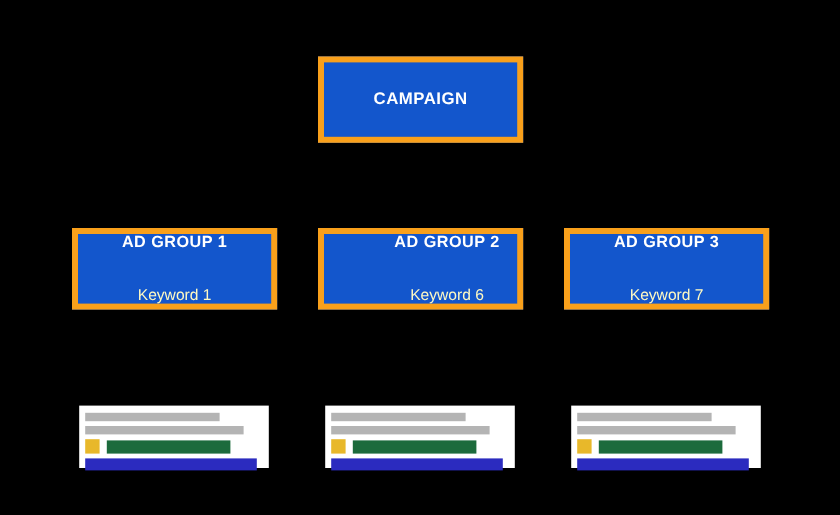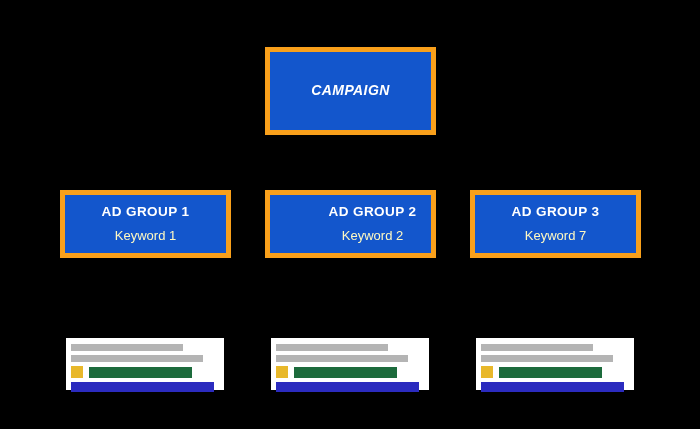--- a/index.html
+++ b/index.html
@@ -35,37 +35,36 @@
     align-items: center;
     justify-content: center;
     color: #ffffff;
     text-align: center;
   }
 
   .node-campaign {
     left: 265px;
     top: 47px;
     width: 171px;
-    height: 88px;
-    font-style: italic;
+    height: 72px;
   }
 
   .node-title {
     font-size: 14px;
     font-weight: bold;
     letter-spacing: 0.4px;
     line-height: 1.1;
     color: #ffffff;
   }
 
   .node-adgroup {
     top: 190px;
     width: 171px;
     height: 68px;
-    justify-content: center;
+    justify-content: space-between;
   }
   .node-adgroup .node-title { font-size: 13.5px; }
 
   .node-sub {
     font-size: 13px;
     font-weight: normal;
     color: #fef9c3;
     margin-top: 9px;
     line-height: 1.1;
   }
@@ -130,21 +129,21 @@
     <div class="node-title">CAMPAIGN</div>
   </div>
 
   <div class="node node-adgroup ag1">
     <div class="node-title">AD GROUP 1</div>
     <div class="node-sub">Keyword 1</div>
   </div>
 
   <div class="node node-adgroup ag2">
     <div class="node-title">AD GROUP 2</div>
-    <div class="node-sub">Keyword 2</div>
+    <div class="node-sub">Keyword 6</div>
   </div>
 
   <div class="node node-adgroup ag3">
     <div class="node-title">AD GROUP 3</div>
     <div class="node-sub">Keyword 7</div>
   </div>
 
   <div class="adcard ac1">
     <div class="bar bar-head"></div>
     <div class="bar bar-desc"></div>

